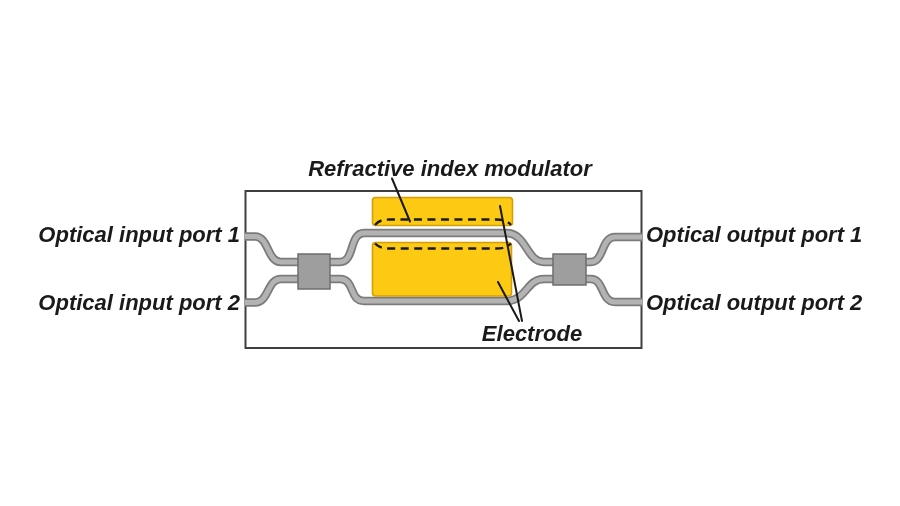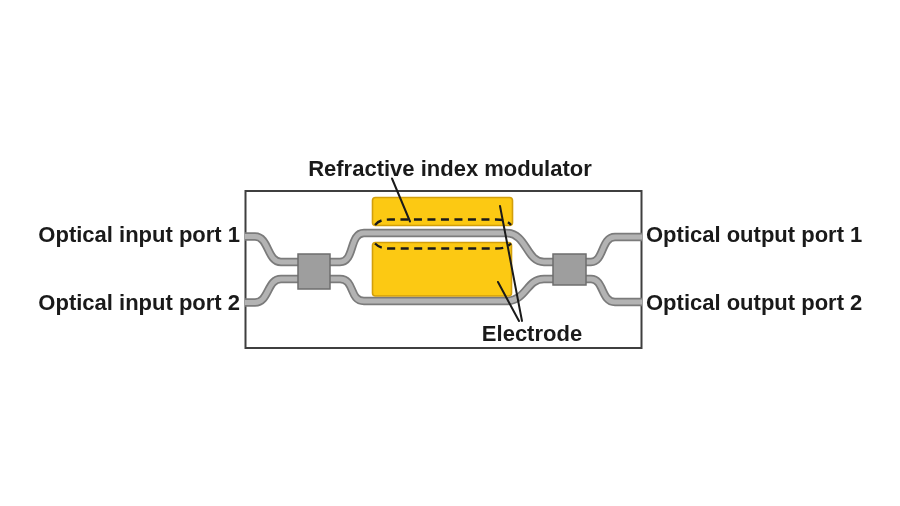--- a/index.html
+++ b/index.html
@@ -7,20 +7,21 @@
     padding: 0;
     background: #ffffff;
   }
   #stage {
     position: relative;
     width: 900px;
     height: 506px;
     background: #ffffff;
     font-family: "Liberation Sans", "DejaVu Sans", sans-serif;
     overflow: hidden;
+    font-style: italic;
   }
   svg { display: block; }
 
   .label-text {
     font-family: "Liberation Sans", "DejaVu Sans", sans-serif;
     font-weight: bold;
     font-size: 22px;
   }
   .chip-outline {
     fill: #ffffff;

